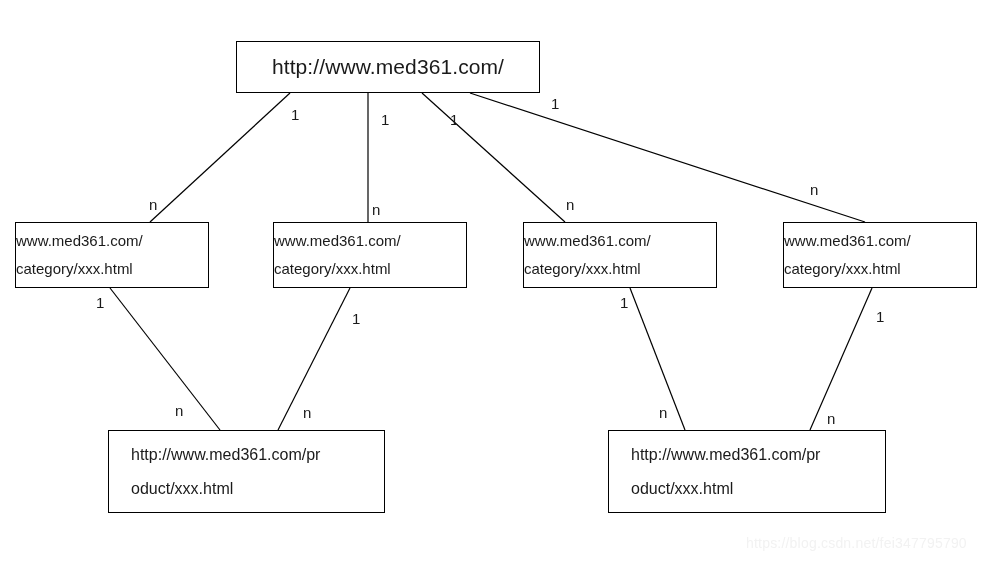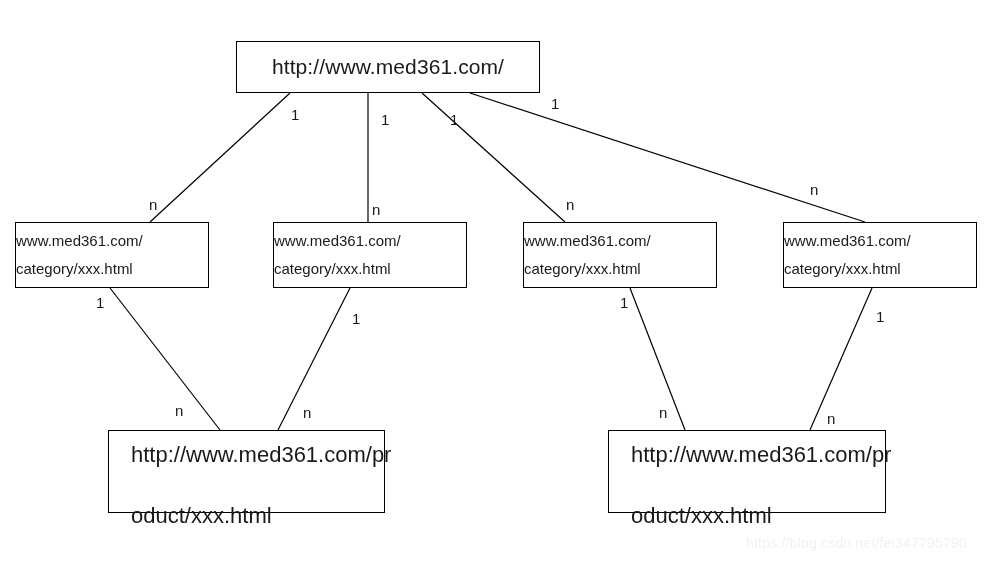--- a/index.html
+++ b/index.html
@@ -62,23 +62,22 @@
   .cat-2 { left: 273px; }
   .cat-3 { left: 523px; }
   .cat-4 { left: 783px; }
 
   .node-product {
     top: 430px;
     height: 83px;
     padding-left: 22px;
   }
   .node-product .node-line {
-    font-size: 22px;
+    font-size: 16px;
     line-height: 34px;
-    margin-top: 27px;
   }
   .prod-1 { left: 108px; width: 277px; }
   .prod-2 { left: 608px; width: 278px; }
 
   .edge-label {
     position: absolute;
     font-size: 15px;
     color: #1a1a1a;
     line-height: 1;
     white-space: pre;

